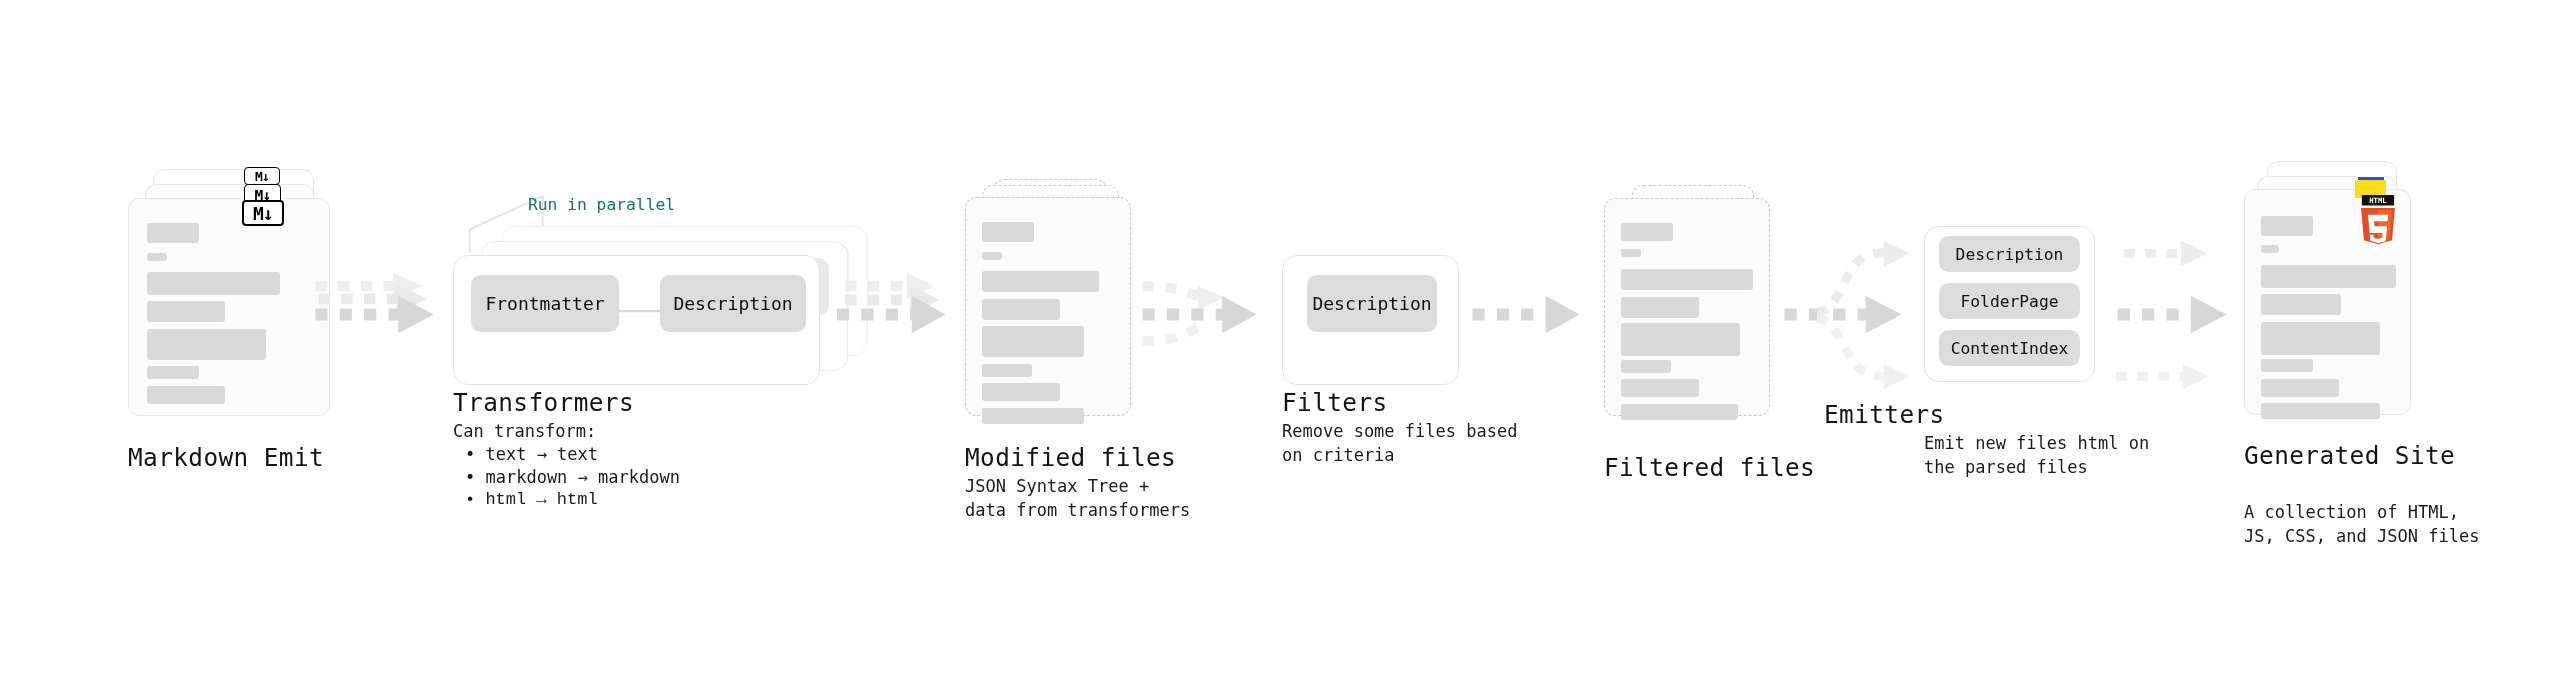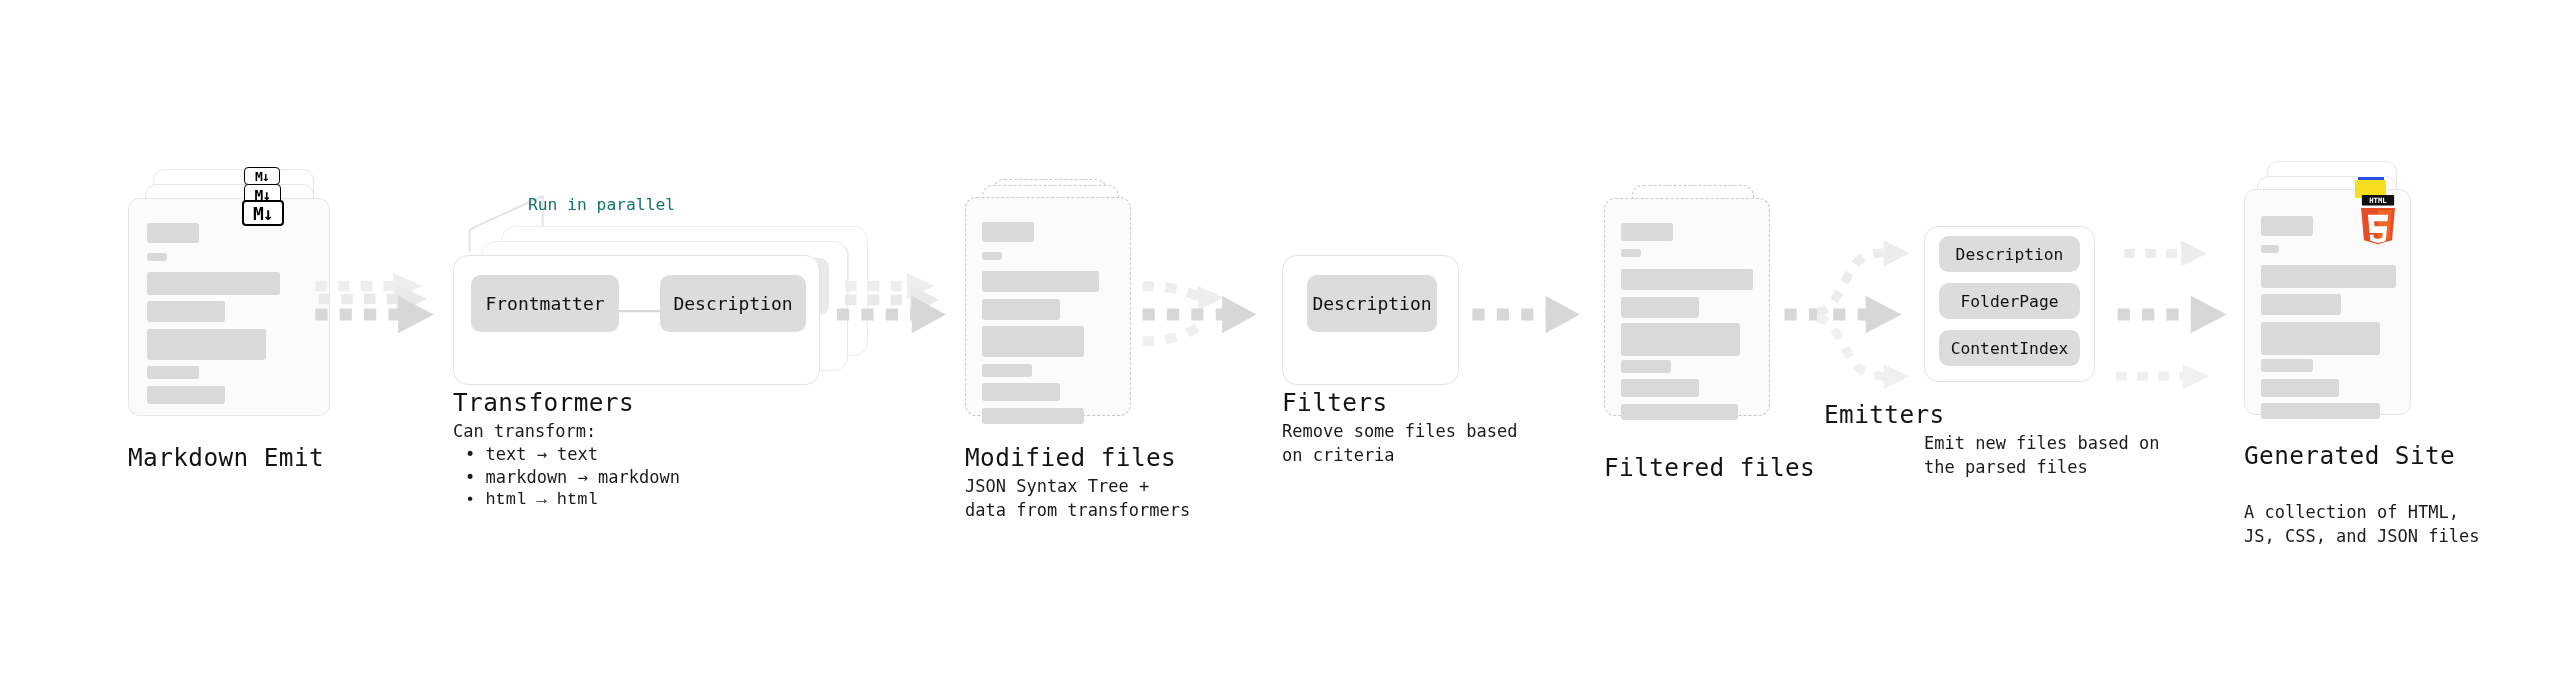--- a/index.html
+++ b/index.html
@@ -172,21 +172,21 @@
   </div>
   <div class="title" style="left:1604px;top:453px;">Filtered files</div>
 </div>
 
 <div class="stage" style="left:0;top:0;">
   <div class="box" style="left:1924px;top:226px;width:171px;height:156px;"></div>
   <div class="pill" style="left:1939px;top:236px;width:141px;height:36px;background:#dcdcdc;font-size:16.3px;">Description</div>
   <div class="pill" style="left:1939px;top:283px;width:141px;height:36px;background:#dcdcdc;font-size:16.3px;">FolderPage</div>
   <div class="pill" style="left:1939px;top:330px;width:141px;height:36px;background:#dcdcdc;font-size:16.3px;">ContentIndex</div>
   <div class="title" style="left:1824px;top:400px;">Emitters</div>
-  <div class="caption" style="left:1924px;top:431px;">Emit new files based on
+  <div class="caption" style="left:1924px;top:431px;">Emit new files html on
 the parsed files</div>
 </div>
 
 <div class="stage" style="left:0;top:0;">
   <div class="docstack">
     <div class="doc back2" style="left:2267px;top:161px;width:130px;height:49px;"></div>
     <div class="doc back1" style="left:2257px;top:176px;width:140px;height:49px;"></div>
     <div class="doc" style="left:2244px;top:189px;width:167px;height:226px;">
       <div class="skel" style="left:16.3px;top:26px;width:52px;height:19.5px;"></div>
       <div class="skel" style="left:16.3px;top:55px;width:18px;height:8.1px;"></div>

